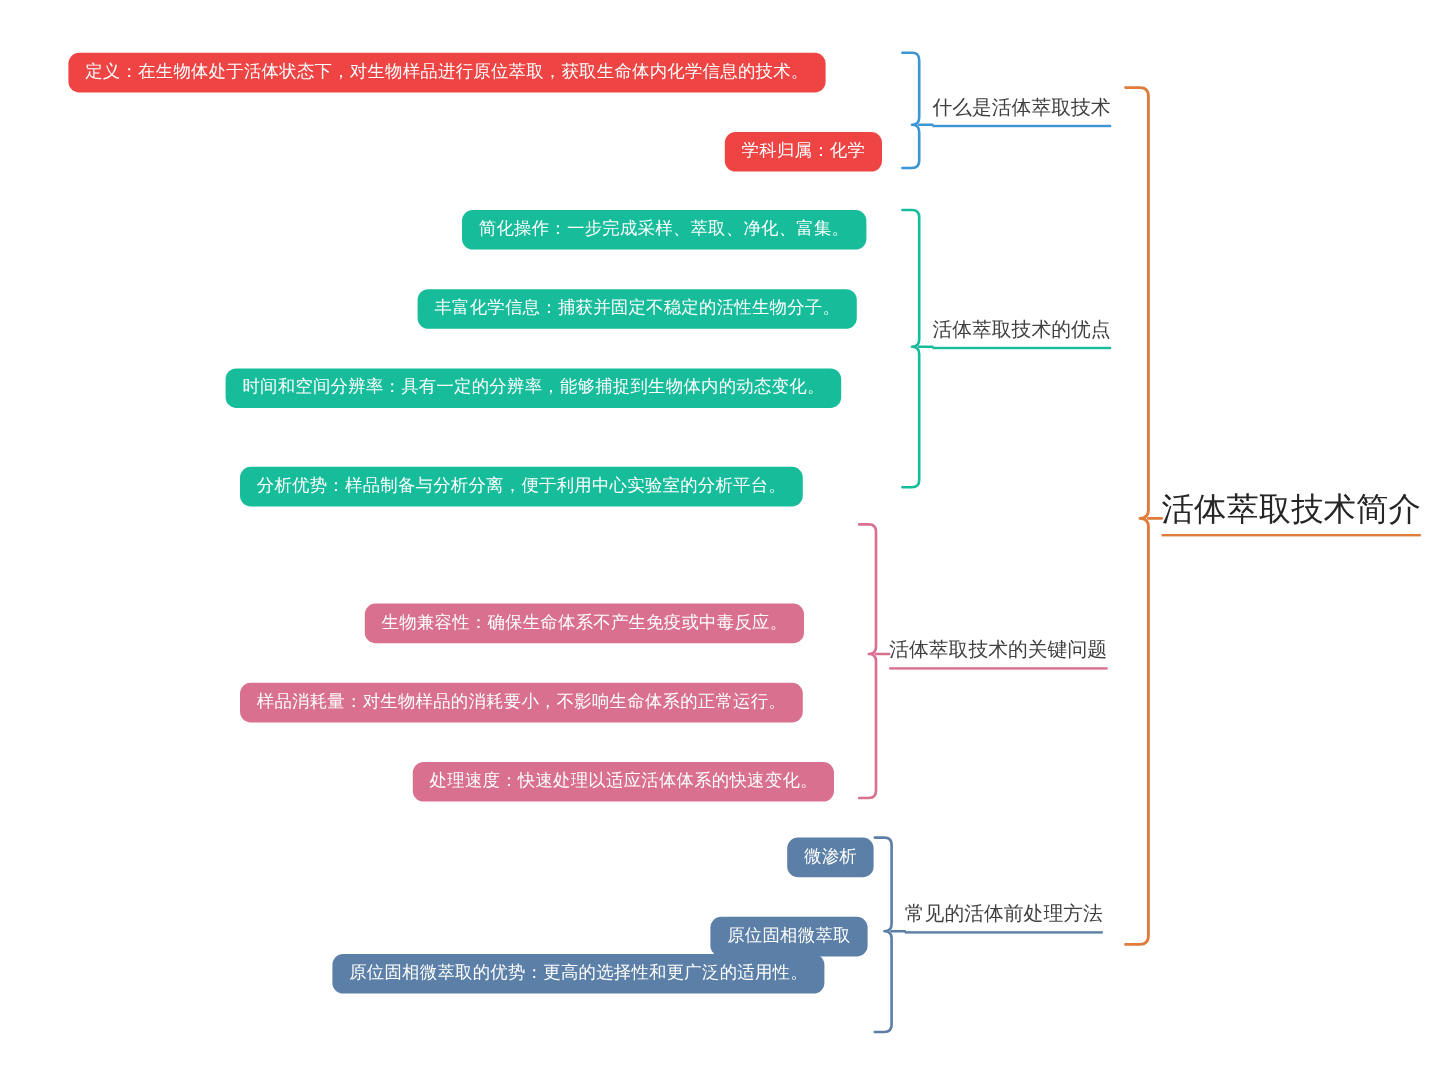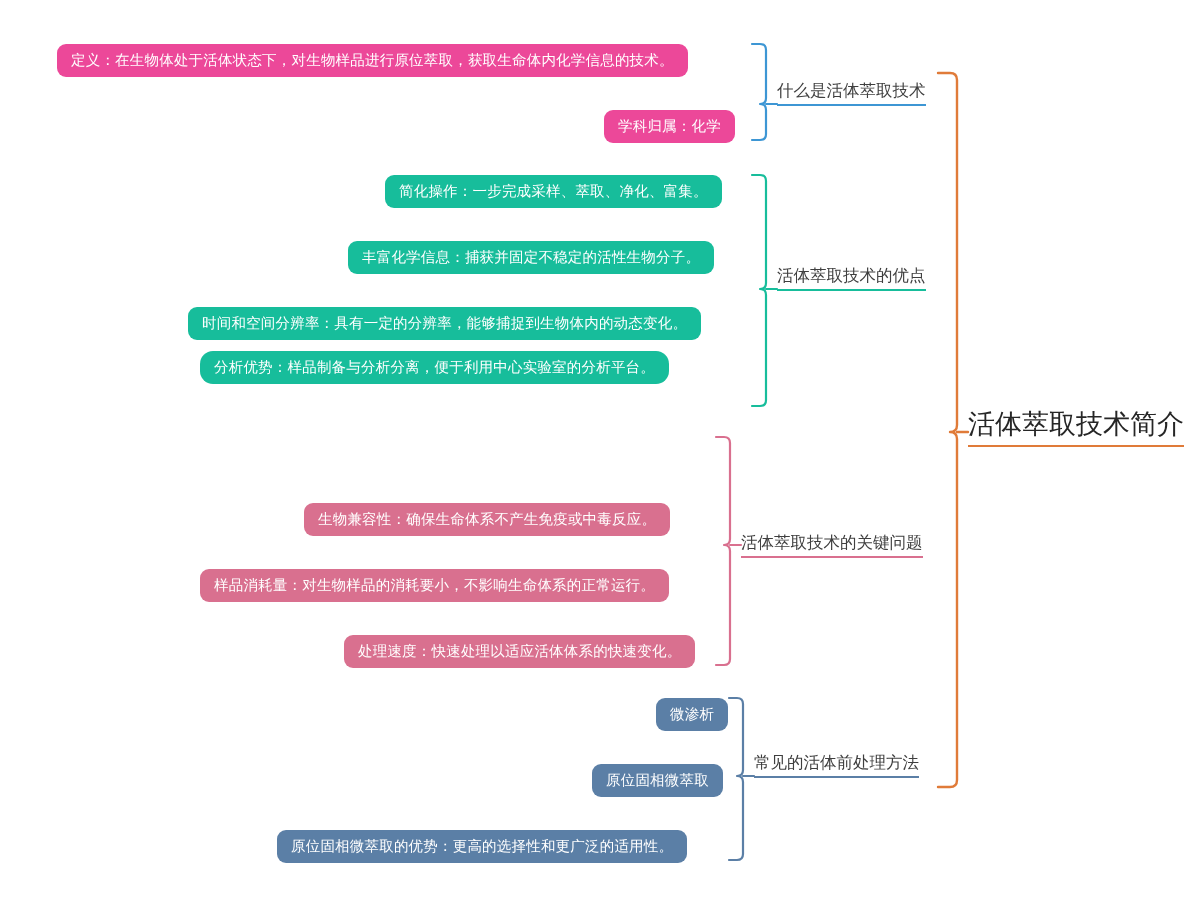--- a/index.html
+++ b/index.html
@@ -36,21 +36,21 @@
     border-radius: 9px;
     color: #ffffff;
     font-size: 14.5px;
     line-height: 1;
     letter-spacing: 0.2px;
     white-space: nowrap;
     height: 33px;
     padding: 0 14px;
     font-weight: 400;
   }
-  .node.blue      { background: #ec4899; }
+  .node.blue      { background: #ef4444; }
   .node.teal      { background: #17bd9b; }
   .node.pink      { background: #d9708f; }
   .node.slate     { background: #5b7fa6; }
 
   .branch-label {
     position: absolute;
     box-sizing: border-box;
     white-space: nowrap;
     color: #3f3f3f;
     font-size: 16.5px;
@@ -105,36 +105,36 @@
   <div class="node blue" style="left:604px; top:110px;">学科归属：化学</div>
 
   <div class="branch-label blue" style="left:777px; top:82px;">什么是活体萃取技术</div>
 
   <div class="node teal" style="left:385px; top:175px;">简化操作：一步完成采样、萃取、净化、富集。</div>
 
   <div class="node teal" style="left:348px; top:241px;">丰富化学信息：捕获并固定不稳定的活性生物分子。</div>
 
   <div class="node teal" style="left:188px; top:307px;">时间和空间分辨率：具有一定的分辨率，能够捕捉到生物体内的动态变化。</div>
 
-  <div class="node teal" style="left:200px; top:351px;border-radius:13px;">分析优势：样品制备与分析分离，便于利用中心实验室的分析平台。</div>
+  <div class="node teal" style="left:200px; top:389px;">分析优势：样品制备与分析分离，便于利用中心实验室的分析平台。</div>
 
   <div class="branch-label teal" style="left:777px; top:267px;">活体萃取技术的优点</div>
 
 
   <div class="node pink" style="left:304px; top:503px;">生物兼容性：确保生命体系不产生免疫或中毒反应。</div>
 
   <div class="node pink" style="left:200px; top:569px;">样品消耗量：对生物样品的消耗要小，不影响生命体系的正常运行。</div>
 
   <div class="node pink" style="left:344px; top:635px;">处理速度：快速处理以适应活体体系的快速变化。</div>
 
   <div class="branch-label pink" style="left:741px; top:523px;">活体萃取技术的关键问题</div>
 
   <div class="node slate" style="left:656px; top:698px;">微渗析</div>
 
   <div class="node slate" style="left:592px; top:764px;">原位固相微萃取</div>
 
-  <div class="node slate" style="left:277px; top:830px;">原位固相微萃取的优势：更高的选择性和更广泛的适用性。</div>
+  <div class="node slate" style="left:277px; top:795px;">原位固相微萃取的优势：更高的选择性和更广泛的适用性。</div>
 
   <div class="branch-label slate" style="left:754px; top:754px;">常见的活体前处理方法</div>
 
   <div class="root-label" style="left:968px; top:411px;">活体萃取技术简介</div>
 
 </div>
 
 </body></html>

